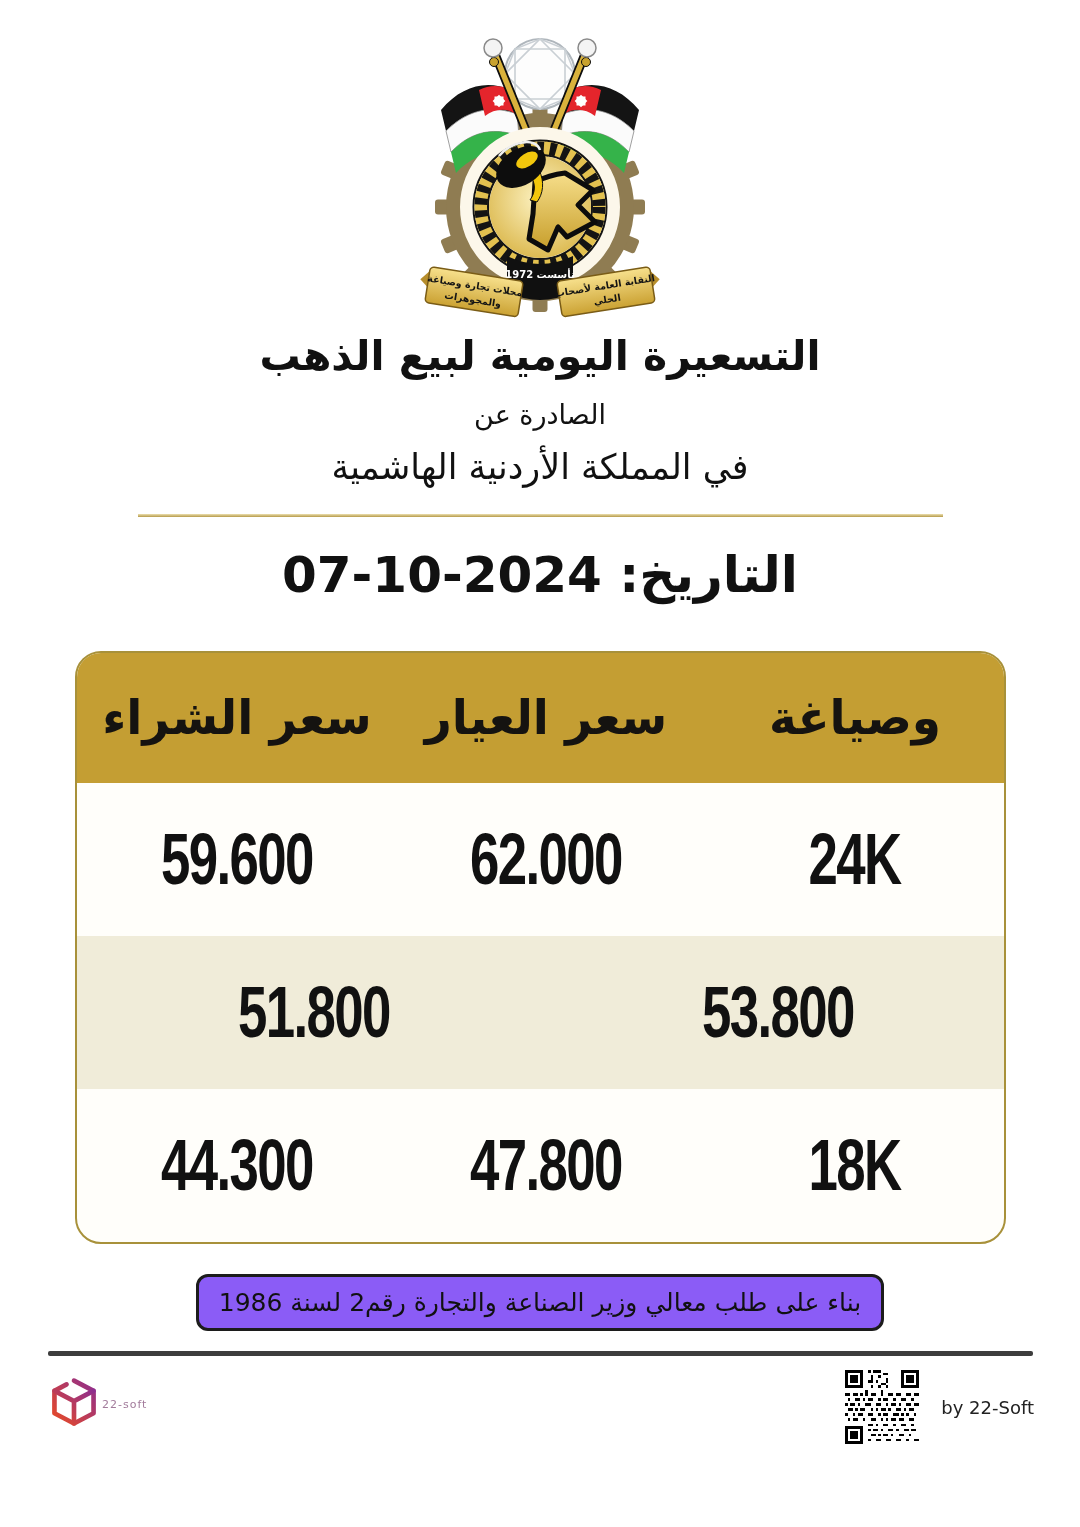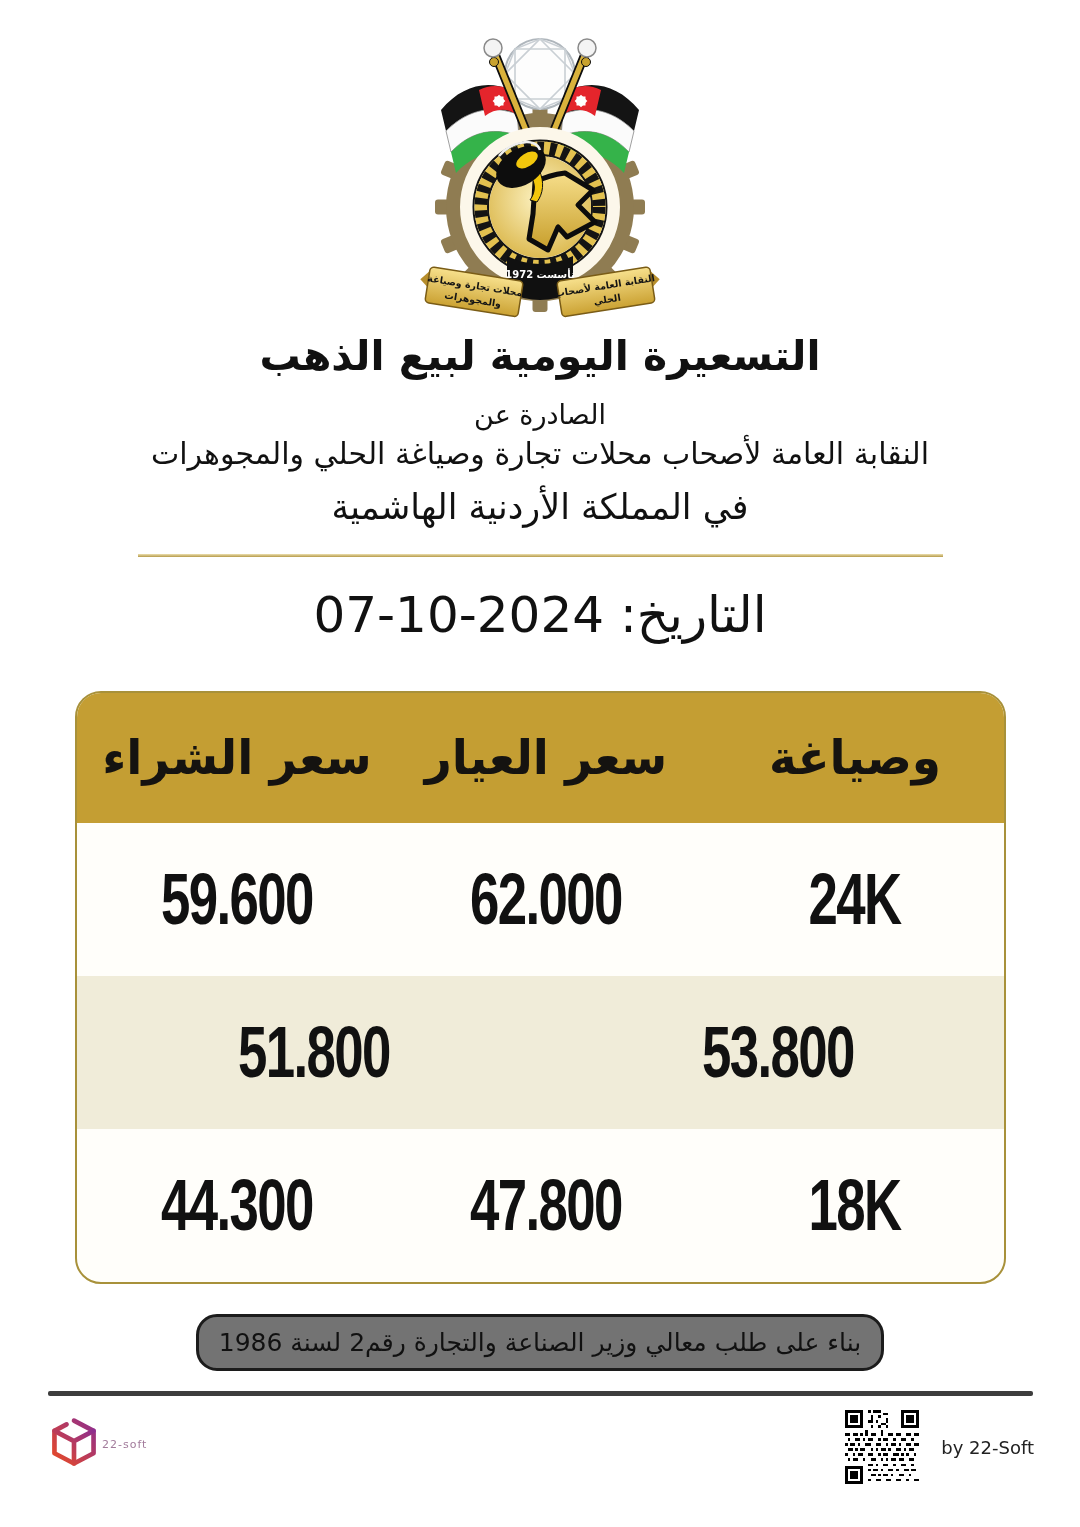--- a/index.html
+++ b/index.html
@@ -14,21 +14,21 @@
   .logo-wrap{padding-top:24px;}
   .logo-wrap svg{display:block;margin:0 auto;}
 
   
   .title{font-size:41px;font-weight:bold;line-height:1.2;margin-top:6px;letter-spacing:0;}
   .issued{font-size:27px;margin-top:18px;line-height:1.2;}
   .union{font-size:30px;margin-top:4px;line-height:1.2;}
   .country{font-size:35px;margin-top:14px;line-height:1.2;}
   .gold-line{width:805px;height:3px;margin:26px auto 0;
     background:linear-gradient(#ECDFAE,#B59A4A);}
-  .date-line{font-size:50px;font-weight:normal;margin-top:28px;line-height:1.2;}
+  .date-line{font-size:50px;font-weight:bold;margin-top:28px;line-height:1.2;}
   .date-line .val{direction:ltr;unicode-bidi:embed;letter-spacing:1px;}
 
   
   .price-table{
     width:927px;margin:46px auto 0;border:2px solid #A8913A;border-radius:26px;
     overflow:hidden;background:#FFFEFA;
   }
   .thead{
     display:flex;align-items:center;height:130px;background:#C49E33;
     font-size:47px;font-weight:bold;color:#151310;
@@ -37,22 +37,22 @@
   .trow.alt{background:#F0ECD9;}
   .col{flex:1 1 0;padding-left:12px;}
   .num{
     display:inline-block;font-family:"Liberation Sans", sans-serif;font-weight:bold;
     font-size:66px;letter-spacing:-2px;transform:scale(0.80,1.10);
     direction:ltr;unicode-bidi:embed;
   }
 
   
   .note-box{
-    display:inline-block;margin-top:30px;border:3px solid #1c1c1c;border-radius:21px;
-    padding:9px 20px;font-size:25px;line-height:1.35;background:#737373;
+    display:inline-block;margin-top:30px;border:3px solid #1c1c1c;border-radius:12px;
+    padding:9px 20px;font-size:25px;line-height:1.35;background:#8b5cf6;
   }
   .footer-divider{width:985px;height:5px;background:#3D3D3D;margin:20px auto 0;border-radius:2px;}
   .footer-bar{
     width:1000px;margin:6px auto 0;display:flex;direction:ltr;
     justify-content:space-between;align-items:flex-start;padding:0 6px;box-sizing:border-box;
   }
   .maker{display:flex;flex-direction:row;align-items:center;margin-top:14px;}
   .maker-label{font-size:11px;color:#A27B9B;margin-top:2px;letter-spacing:1px;}
   .credit{display:flex;align-items:center;gap:22px;margin-top:8px;}
   .credit-text{font-size:18px;color:#222;}
@@ -169,21 +169,20 @@
         <polygon points="236,252 246,264 236,272" fill="#B78E2C"></polygon>
         <rect x="144" y="250" width="94" height="36" rx="4" fill="url(#ribbonGrad)" stroke="#7a5c16" stroke-width="1.5"></rect>
         <text x="191" y="265" text-anchor="middle" font-size="9.5" font-weight="bold" fill="#141414" font-family="DejaVu Sans, sans-serif">النقابة العامة لأصحاب</text>
         <text x="191" y="279" text-anchor="middle" font-size="9.5" font-weight="bold" fill="#141414" font-family="DejaVu Sans, sans-serif">الحلي</text>
       </g>
     </svg>
   </div>
 
   <div class="title">التسعيرة اليومية لبيع الذهب</div>
   <div class="issued">الصادرة عن</div>
-  <div class="union">النقابة العامة لأصحاب محلات تجارة وصياغة الحلي والمجوهرات</div>
   <div class="country">في المملكة الأردنية الهاشمية</div>
   <div class="gold-line"></div>
 
   <div class="date-line">
     <span>التاريخ:</span>
     <span class="val">07-10-2024</span>
   </div>
 
   <div class="price-table">
     <div class="thead">

